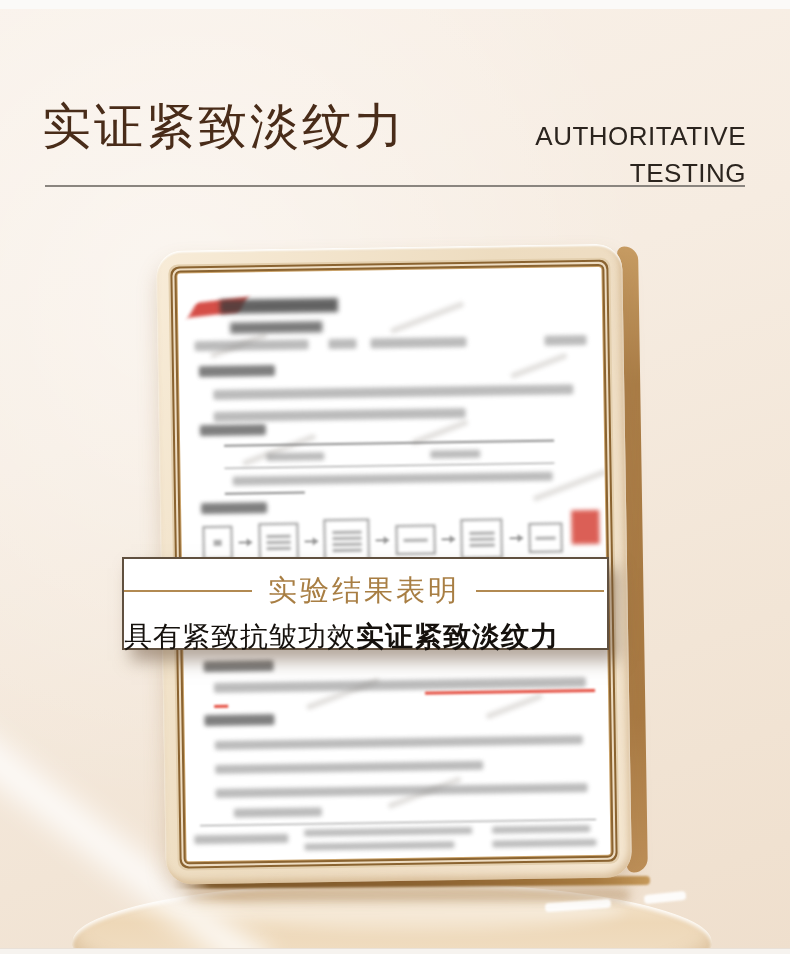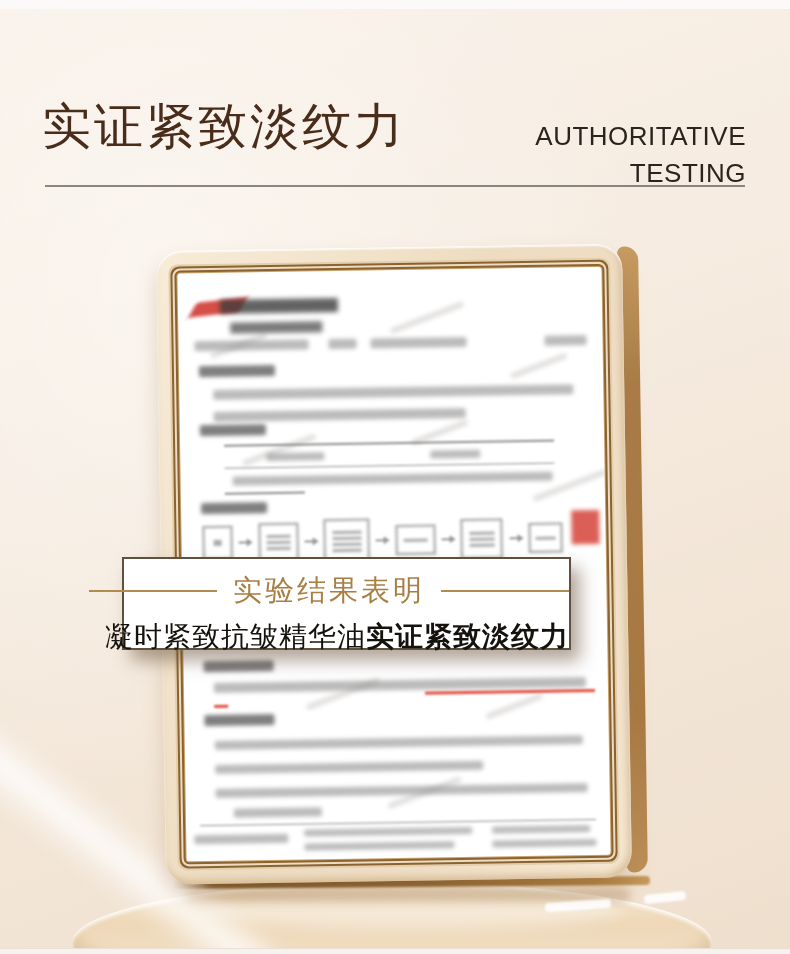--- a/index.html
+++ b/index.html
@@ -111,23 +111,23 @@
        border-top:4px solid transparent; border-bottom:4px solid transparent; }
   .stamp{ position:absolute; right:6px; top:243px; width:28px; height:34px; background:#d3382c;
        filter:blur(2px); opacity:.8; }
   .red-underline{ position:absolute; left:241px; top:422px; width:170px; height:3px; background:#e23b2c;
        filter:blur(1px); opacity:.9; }
   .red-tick{ position:absolute; left:30px; top:432px; width:14px; height:3px; background:#e23b2c;
        filter:blur(1px); opacity:.9; }
 
   
   .result-banner{
-    position:absolute; left:122px; top:557px; width:449px; height:93px; background:#fff;
+    position:absolute; left:122px; top:557px; width:487px; height:93px; background:#fff;
     border:2px solid #60503f; box-shadow:9px 11px 16px rgba(105,80,58,.5); z-index:5;
-    display:flex; flex-direction:column; align-items:flex-end;
+    display:flex; flex-direction:column; align-items:flex-start;
   }
   .banner-title-row{ margin-top:12px; display:flex; align-items:center; gap:16px; }
   .banner-rule{ width:128px; height:2px; background:#b28a52; }
   .banner-title{ font-family:"Liberation Serif", serif; font-size:29px; letter-spacing:3px;
     color:#a87e43; font-weight:500; white-space:nowrap; }
   .banner-statement{ margin-top:7px; white-space:nowrap; color:#15110d; letter-spacing:1px; }
   .stmt-regular{ font-family:"Liberation Serif", serif; font-size:28px; font-weight:500; }
   .stmt-bold{ font-family:"Liberation Sans", sans-serif; font-size:28px; font-weight:700; }
 </style>
 </head>
@@ -247,18 +247,18 @@
     </div>
   </div>
 
   <div class="result-banner">
     <div class="banner-title-row">
       <div class="banner-rule"></div>
       <div class="banner-title">实验结果表明</div>
       <div class="banner-rule"></div>
     </div>
     <div class="banner-statement">
-      <span class="stmt-regular">凝时紧致抗皱精华油</span><span class="stmt-bold">实证紧致淡纹力</span>
+      <span class="stmt-regular">具有紧致抗皱功效</span><span class="stmt-bold">实证紧致淡纹力</span>
     </div>
   </div>
 
   <div class="bottom-strip"></div>
 </div>
 
 </body></html>

